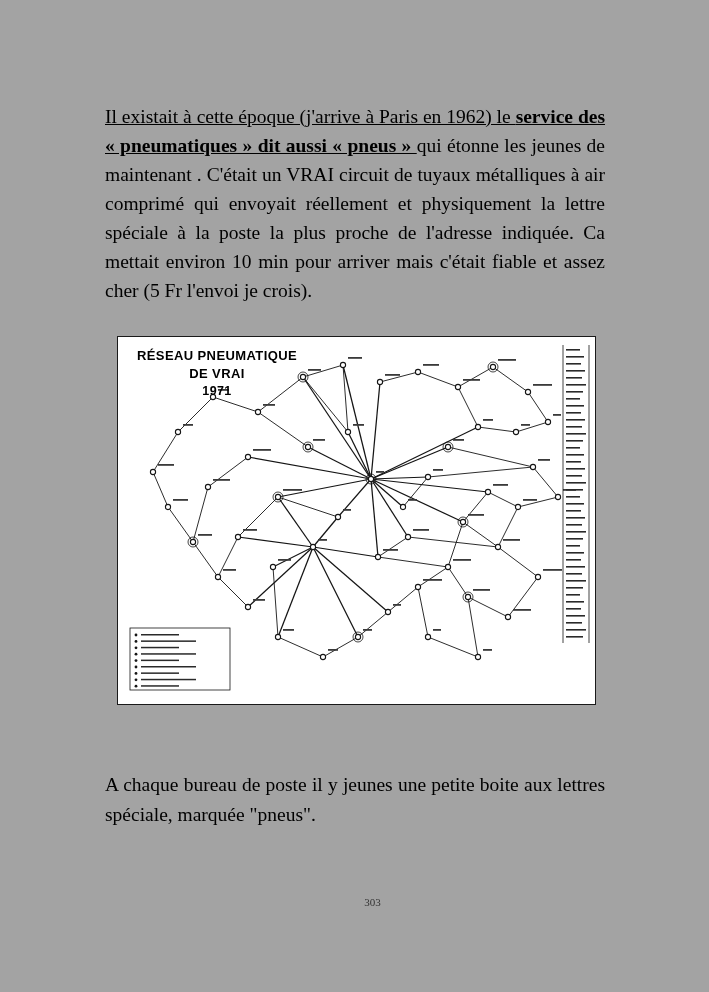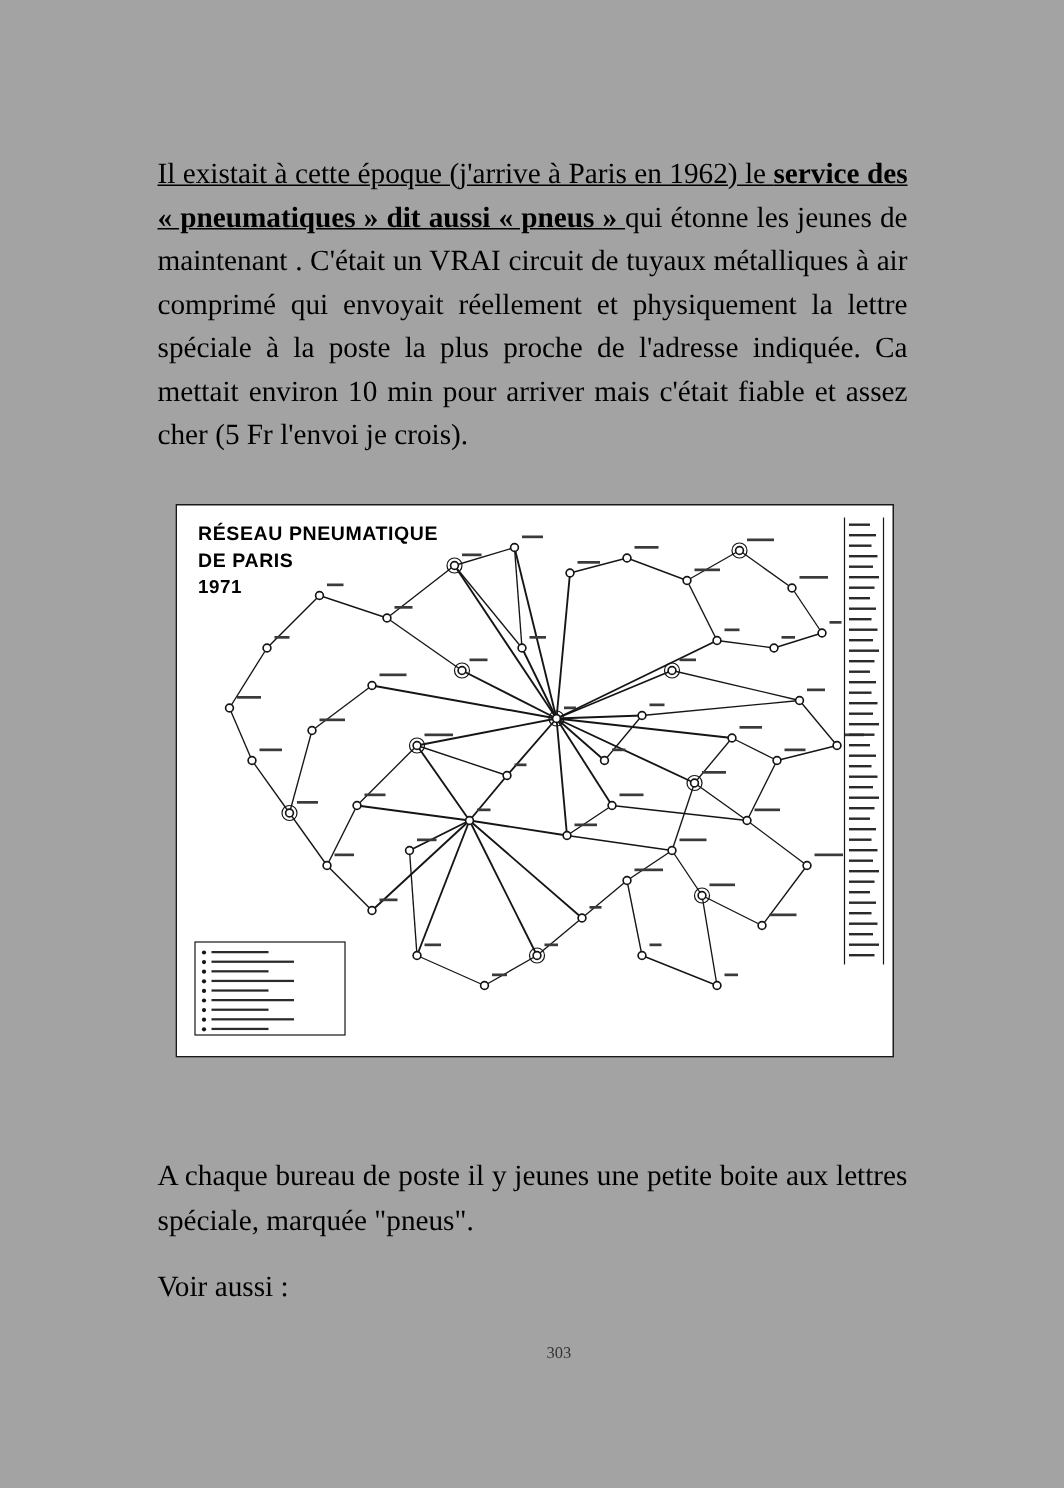--- a/index.html
+++ b/index.html
@@ -29,20 +29,21 @@
     position:absolute;
     left:117px; top:336px;
     width:477px; height:367px;
     border:1px solid #1a1a1a;
     background:#ffffff;
   }
   .map-figure svg { display:block; width:477px; height:367px; }
   .map-title {
     position:absolute;
     left:14px; top:10px; width:170px;
+    text-align:center;
     font-family:"Liberation Sans", sans-serif;
     font-weight:bold;
     font-size:13px;
     line-height:1.4;
     letter-spacing:0.4px;
     color:#000;
   }
   .map-title .t3 { font-size:12.5px; }
 
   .p-after-map { top:750px; line-height:30px; }
@@ -317,25 +318,24 @@
         <rect x="448" y="257" width="14" height="1.6" fill="#2a2a2a"></rect>
         <rect x="448" y="264" width="18" height="1.6" fill="#2a2a2a"></rect>
         <rect x="448" y="271" width="15" height="1.6" fill="#2a2a2a"></rect>
         <rect x="448" y="278" width="19" height="1.6" fill="#2a2a2a"></rect>
         <rect x="448" y="285" width="16" height="1.6" fill="#2a2a2a"></rect>
         <rect x="448" y="292" width="20" height="1.6" fill="#2a2a2a"></rect>
         <rect x="448" y="299" width="17" height="1.6" fill="#2a2a2a"></rect>
       </svg>
     <div class="map-title">
       <div class="t1">RÉSEAU PNEUMATIQUE</div>
-      <div class="t2">DE PARIS</div>
+      <div class="t2">DE VRAI</div>
       <div class="t3">1971</div>
     </div>
   </figure>
 
   <p class="textblock p-after-map">A chaque bureau de poste il y jeunes une petite boite aux lettres spéciale, marquée "pneus".</p>
 
-  <p class="textblock p-voir">Voir aussi :</p>
 
 
   <div class="page-number">303</div>
 
 </div>
 
 </body></html>

